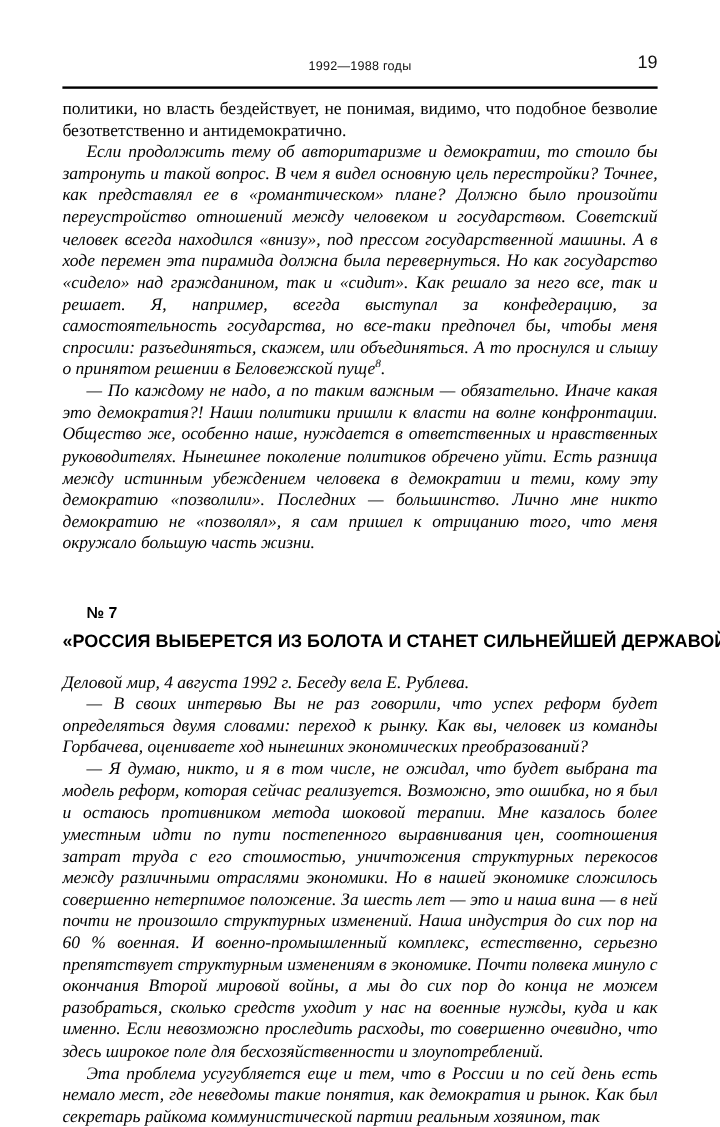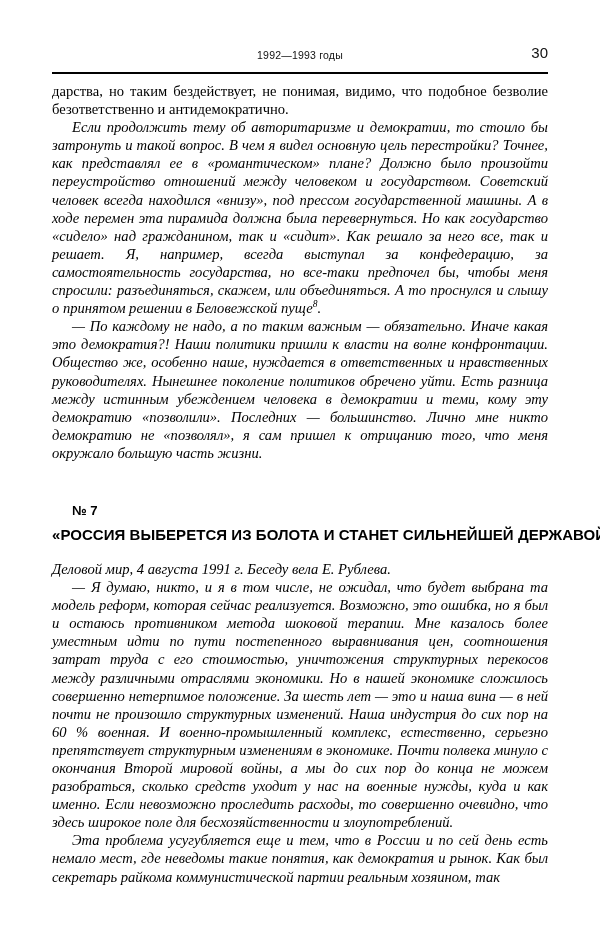--- a/index.html
+++ b/index.html
@@ -126,41 +126,42 @@
   .after-heading {
     margin-top: 14px;
   }
 </style>
 </head>
 <body>
 
 <div class="page">
 
   <div class="running-head">
-    <div class="running-head-title">1992—1993 годы</div>
-    <div class="page-number">30</div>
+    <div class="running-head-title">1992—1988 годы</div>
+    <div class="page-number">19</div>
   </div>
   <div class="head-rule"></div>
 
   <div class="column">
 
-    <p class="body-text cont">дарства, но таким бездействует, не понимая, видимо, что подобное безволие безответственно и антидемократично.</p>
+    <p class="body-text cont">политики, но власть бездействует, не понимая, видимо, что подобное безволие безответственно и антидемократично.</p>
 
     <p class="body-text indent">
       <span>Если продолжить тему об авторитаризме и демократии, то стоило бы затронуть и такой вопрос. В чем я видел основную цель перестройки? Точнее, как представлял ее в «романтическом» плане? Должно было произойти переустройство отношений между человеком и государством. Советский человек всегда находился «внизу», под прессом государственной машины. А в ходе перемен эта пирамида должна была перевернуться. Но как государство «сидело» над гражданином, так и «сидит». Как решало за него все, так и решает. Я, например, всегда выступал за конфедерацию, за самостоятельность государства, но все-таки предпочел бы, чтобы меня спросили: разъединяться, скажем, или объединяться. А то проснулся и слышу о принятом решении в Беловежской пуще</span><sup class="footnote-ref">8</sup><span>.</span>
     </p>
 
 
     <p class="body-text indent">— По каждому не надо, а по таким важным — обязательно. Иначе какая это демократия?! Наши политики пришли к власти на волне конфронтации. Общество же, особенно наше, нуждается в ответственных и нравственных руководителях. Нынешнее поколение политиков обречено уйти. Есть разница между истинным убеждением человека в демократии и теми, кому эту демократию «позволили». Последних — большинство. Лично мне никто демократию не «позволял», я сам пришел к отрицанию того, что меня окружало большую часть жизни.</p>
 
     <div class="section-block">
       <div class="section-number">№ 7</div>
       <div class="section-title">«РОССИЯ ВЫБЕРЕТСЯ ИЗ БОЛОТА И СТАНЕТ СИЛЬНЕЙШЕЙ ДЕРЖАВОЙ В МИРЕ»</div>
-      <p class="section-source">Деловой мир, 4 августа 1991 г. Беседу вела Е. Рублева.</p>
+      <p class="section-source">Деловой мир, 4 августа 1992 г. Беседу вела Е. Рублева.</p>
     </div>
 
+    <p class="body-text italic after-heading">— В своих интервью Вы не раз говорили, что успех реформ будет определяться двумя словами: переход к рынку. Как вы, человек из команды Горбачева, оцениваете ход нынешних экономических преобразований?</p>
 
     <p class="body-text indent">— Я думаю, никто, и я в том числе, не ожидал, что будет выбрана та модель реформ, которая сейчас реализуется. Возможно, это ошибка, но я был и остаюсь противником метода шоковой терапии. Мне казалось более уместным идти по пути постепенного выравнивания цен, соотношения затрат труда с его стоимостью, уничтожения структурных перекосов между различными отраслями экономики. Но в нашей экономике сложилось совершенно нетерпимое положение. За шесть лет — это и наша вина — в ней почти не произошло структурных изменений. Наша индустрия до сих пор на 60 % военная. И военно-промышленный комплекс, естественно, серьезно препятствует структурным изменениям в экономике. Почти полвека минуло с окончания Второй мировой войны, а мы до сих пор до конца не можем разобраться, сколько средств уходит у нас на военные нужды, куда и как именно. Если невозможно проследить расходы, то совершенно очевидно, что здесь широкое поле для бесхозяйственности и злоупотреблений.</p>
 
     <p class="body-text indent">Эта проблема усугубляется еще и тем, что в России и по сей день есть немало мест, где неведомы такие понятия, как демократия и рынок. Как был секретарь райкома коммунистической партии реальным хозяином, так</p>
 
   </div>
 </div>
 
 </body></html>

